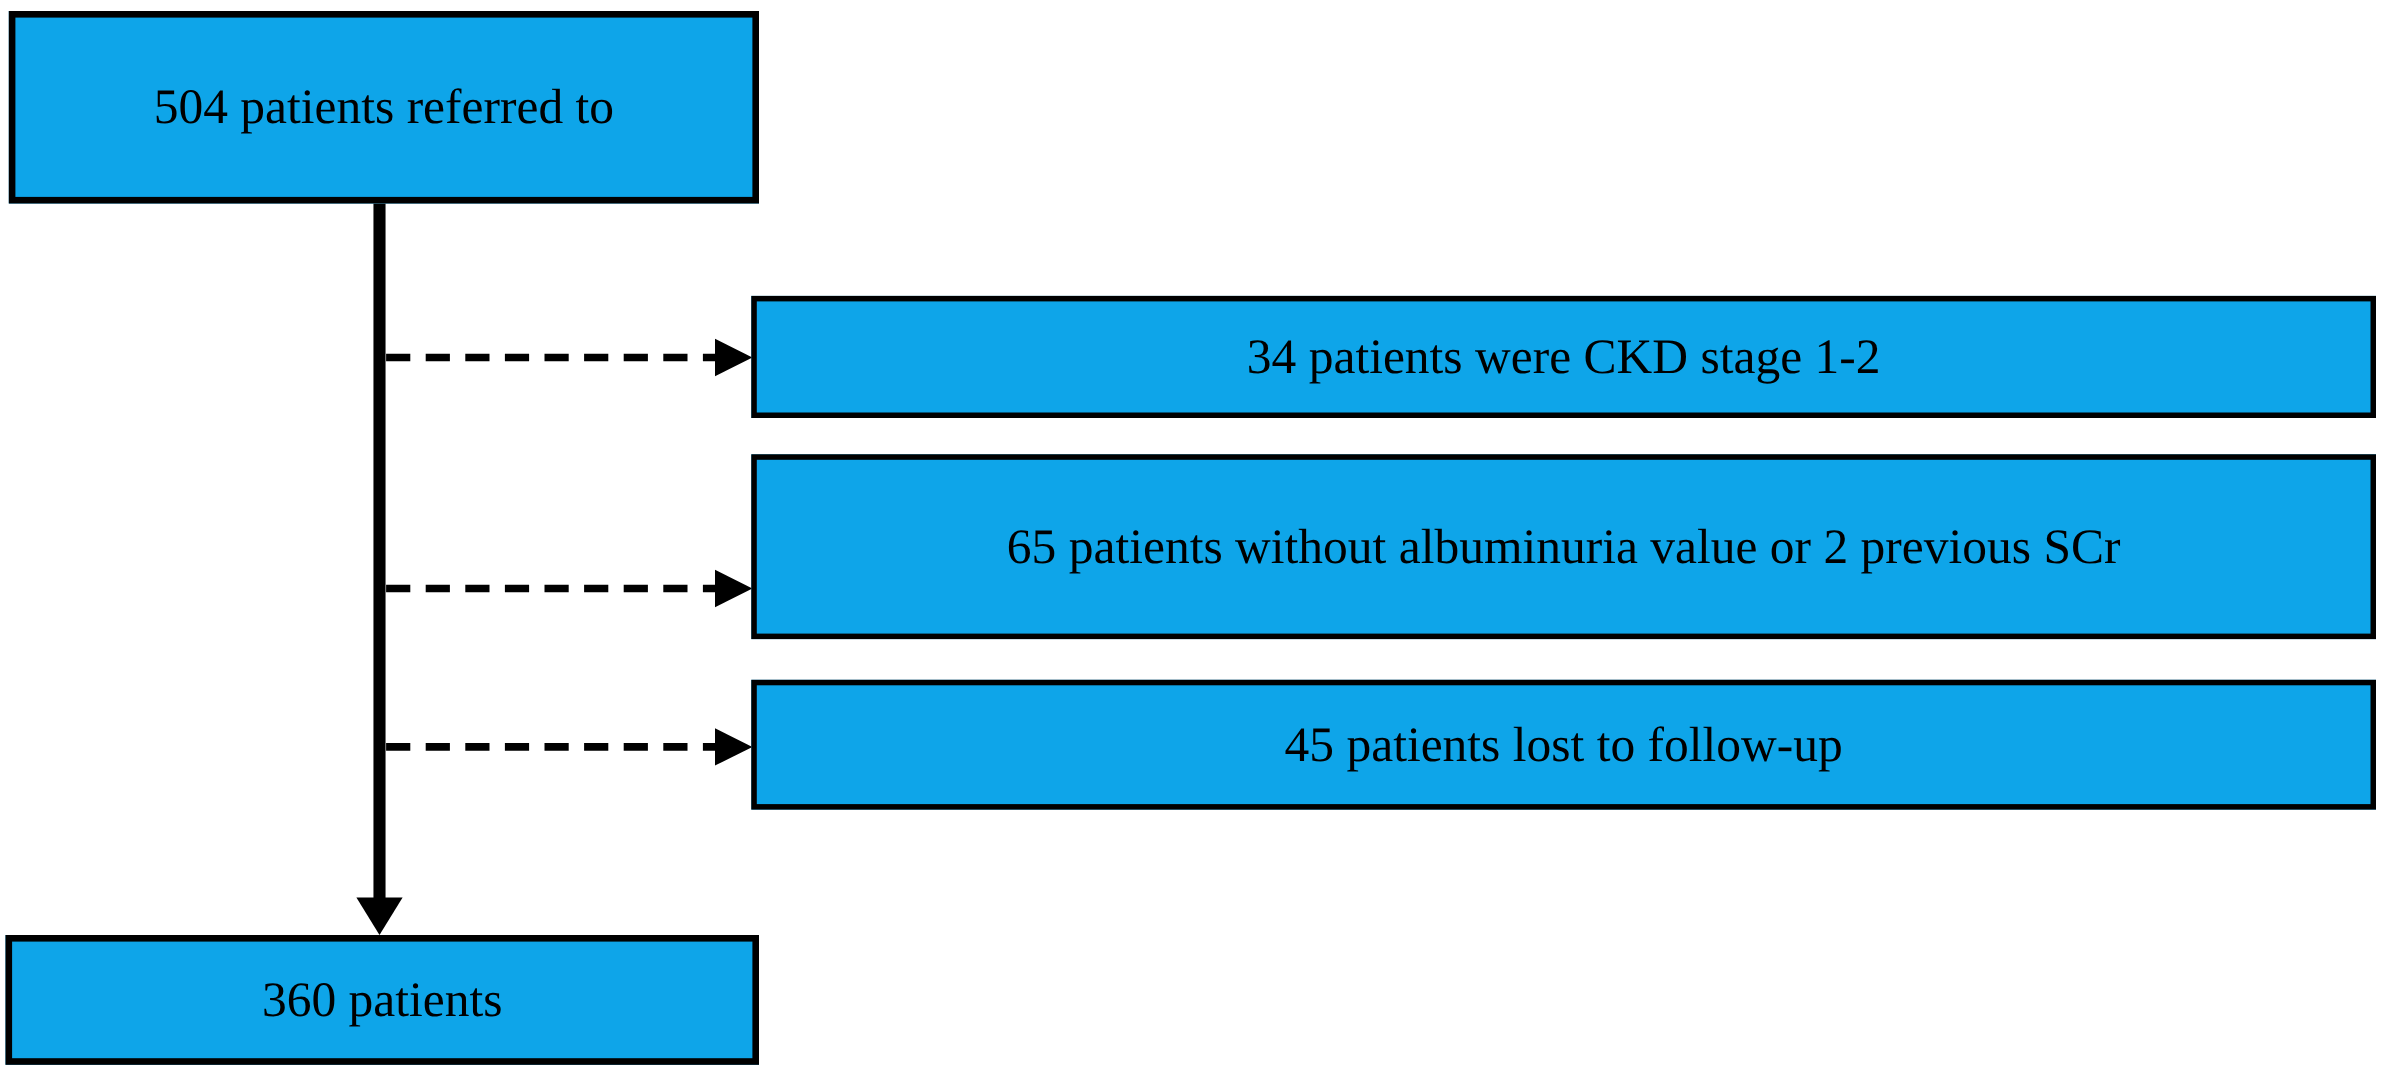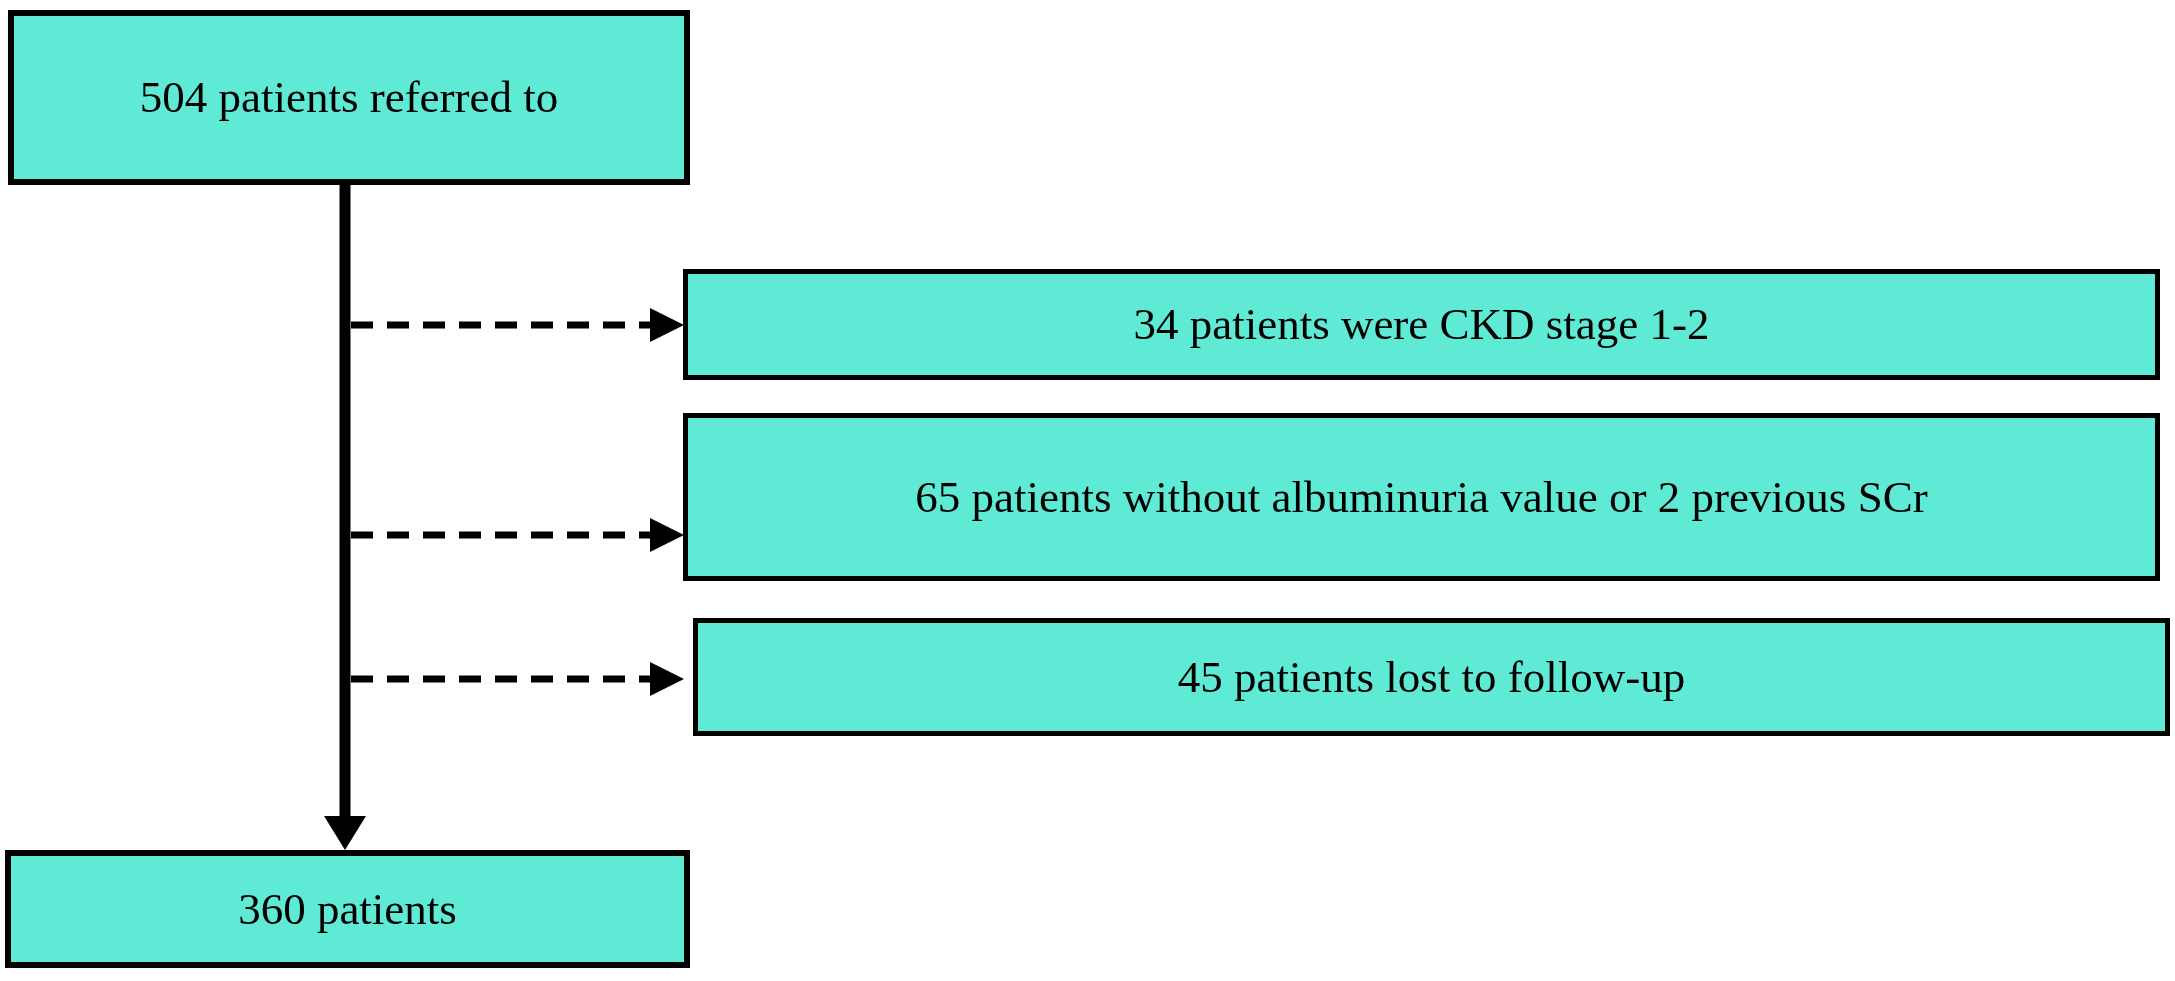--- a/index.html
+++ b/index.html
@@ -22,37 +22,37 @@
     top: 0;
     width: 2175px;
     height: 981px;
     pointer-events: none;
   }
   .connector-layer line { stroke: #000000; }
   .connector-layer polygon { fill: #000000; }
   .box {
     position: absolute;
     box-sizing: border-box;
-    background: #5eead4;
+    background: #0ea5e9;
     border: 6px solid #000000;
     display: flex;
     flex-direction: column;
     justify-content: center;
     align-items: center;
     text-align: center;
     font-size: 45px;
     line-height: 71px;
   }
   .box .line { white-space: nowrap; }
   .box-source { left: 8px;   top: 10px;  width: 682px;  height: 175px; }
   .box-final  { left: 5px;   top: 850px; width: 685px;  height: 118px; text-align: center; }
   .box-excl   { left: 683px; width: 1477px; border-width: 5px; align-items: center; }
   .box-excl-1 { top: 269px; height: 111px; }
   .box-excl-2 { top: 413px; height: 168px; }
-  .box-excl-3 { top: 618px; height: 118px; margin-left: 10px; }
+  .box-excl-3 { top: 618px; height: 118px; }
 </style>
 </head>
 <body>
 
 <div class="canvas">
 
   <svg class="connector-layer" viewBox="0 0 2175 981" xmlns="http://www.w3.org/2000/svg">
 
     <line x1="345" y1="185" x2="345" y2="822" stroke-width="11" stroke="#000000"></line>
     <polygon points="345,850 324,816 366,816" fill="#000000"></polygon>

